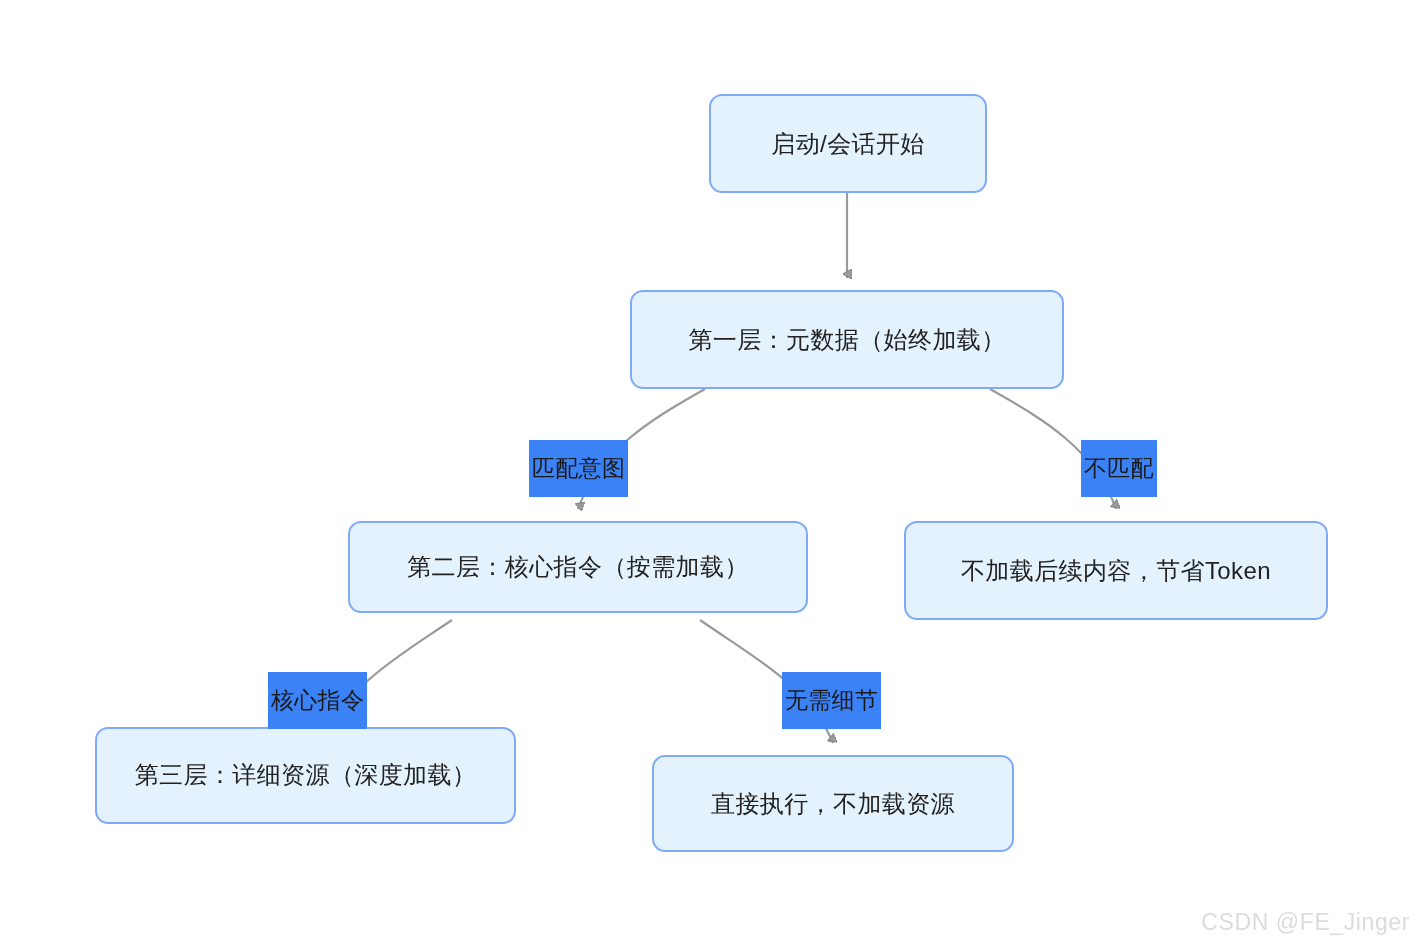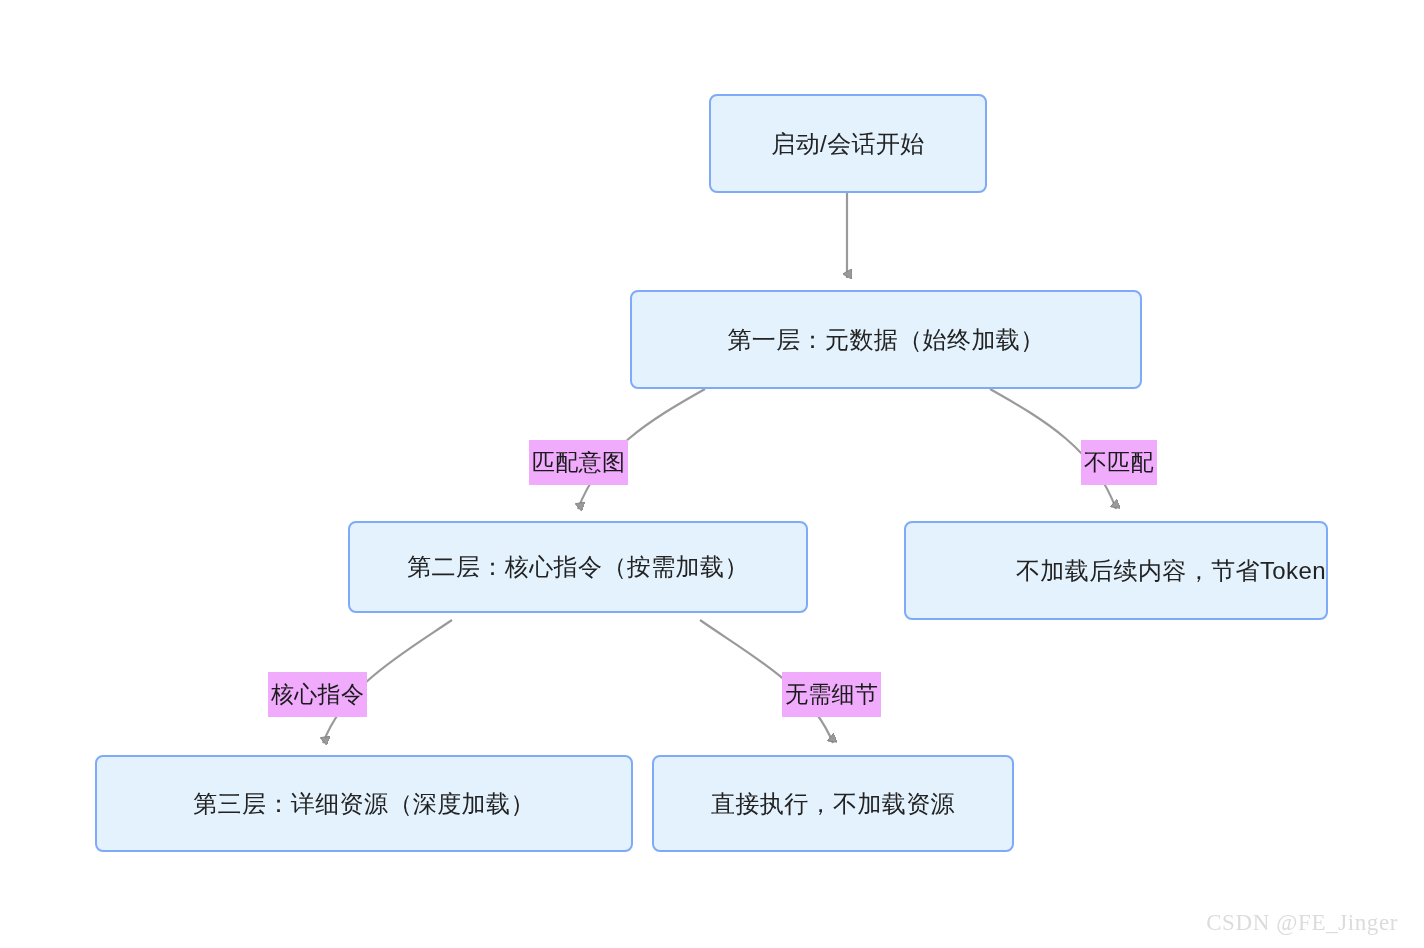--- a/index.html
+++ b/index.html
@@ -27,50 +27,49 @@
     top: 0;
     width: 1424px;
     height: 948px;
     pointer-events: none;
   }
   .node {
     position: absolute;
     box-sizing: border-box;
     background: #e3f2fd;
     border: 2px solid #7faaf8;
-    border-radius: 8px;
+    border-radius: 13px;
     display: flex;
     align-items: center;
     justify-content: center;
     color: #222222;
     font-size: 24px;
     line-height: 1.3;
     text-align: center;
     letter-spacing: 0.4px;
   }
   .edge-label {
     position: absolute;
-    background: #f0abfc;
+    background: #3b82f6;
     color: #1a1a1a;
     font-size: 23px;
     line-height: 1.25;
-    padding: 8px 3px;
+    padding: 14px 3px;
     white-space: nowrap;
     letter-spacing: 0.3px;
     text-align: center;
   }
   #watermark {
     position: absolute;
-    right: 26px;
+    right: 14px;
     bottom: 12px;
     color: #dcdcdc;
     font-size: 23px;
     letter-spacing: 0.6px;
     user-select: none;
-    font-family: Liberation Serif, serif;
   }
 </style>
 </head>
 <body>
 
 <div id="diagram-canvas">
 
   <svg id="edge-layer" viewBox="0 0 1424 948" xmlns="http://www.w3.org/2000/svg">
     <defs>
       <marker id="arrowhead" markerWidth="10" markerHeight="9" refX="9" refY="4.5" orient="auto" markerUnits="userSpaceOnUse">
@@ -86,33 +85,33 @@
 
     <path d="M452,620 C400,655 345,686 323,743" fill="none" stroke="#9a9a9a" stroke-width="2.2" marker-end="url(#arrowhead)"></path>
 
     <path d="M700,620 C750,655 810,686 833,743" fill="none" stroke="#9a9a9a" stroke-width="2.2" marker-end="url(#arrowhead)"></path>
   </svg>
 
   <div class="node" style="left:709px; top:94px; width:278px; height:99px;">
     <span>启动/会话开始</span>
   </div>
 
-  <div class="node" style="left:630px; top:290px; width:512px; height:99px;">
+  <div class="node" style="left:630px; top:290px; width:434px; height:99px;">
     <span>第一层：元数据（始终加载）</span>
   </div>
 
   <div class="node" style="left:348px; top:521px; width:460px; height:92px;">
     <span>第二层：核心指令（按需加载）</span>
   </div>
 
-  <div class="node" style="left:904px; top:521px; width:424px; height:99px;justify-content:flex-end;">
+  <div class="node" style="left:904px; top:521px; width:424px; height:99px;">
     <span>不加载后续内容，节省Token</span>
   </div>
 
-  <div class="node" style="left:95px; top:755px; width:538px; height:97px;">
+  <div class="node" style="left:95px; top:727px; width:421px; height:97px;font-family:Liberation Serif, serif;">
     <span>第三层：详细资源（深度加载）</span>
   </div>
 
   <div class="node" style="left:652px; top:755px; width:362px; height:97px;text-align:right;">
     <span>直接执行，不加载资源</span>
   </div>
 
   <div class="edge-label" style="left:529px; top:440px;">匹配意图</div>
 
   <div class="edge-label" style="left:1081px; top:440px;">不匹配</div>

